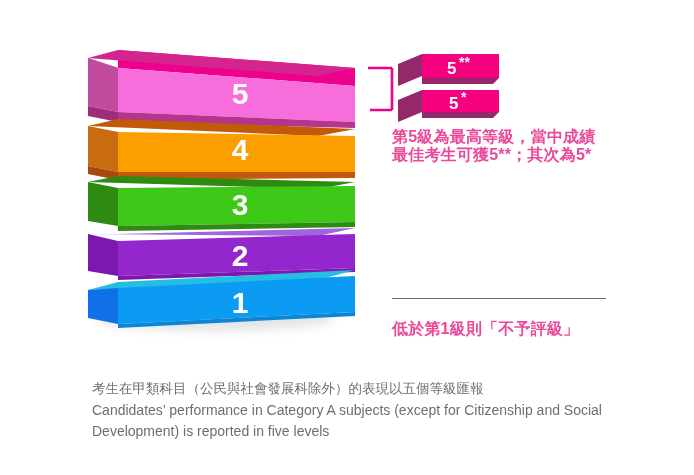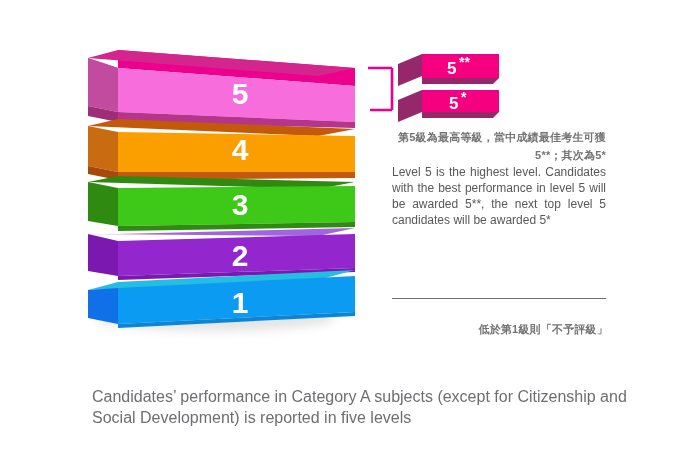--- a/index.html
+++ b/index.html
@@ -63,26 +63,25 @@
     width: 34px;
     height: 52px;
   }
 
   
   .note {
     position: absolute;
     color: #58585a;
   }
   .note .zh {
-    font-size: 11px;
+    font-size: 16px;
     line-height: 18px;
-    color: #737373;
+    color: #ec4899;
     font-weight: bold;
     letter-spacing: 0.2px;
-    text-align: right;
   }
   .note .en {
     font-size: 12px;
     line-height: 16px;
     color: #58585a;
     text-align: justify;
   }
 
   #note-top {
     left: 392px;
@@ -108,24 +107,23 @@
     left: 92px;
     top: 378px;
     width: 560px;
   }
   #caption .zh {
     font-size: 13.5px;
     line-height: 22px;
     color: #6d6e71;
   }
   #caption .en {
-    font-size: 16px;
+    font-size: 14px;
     line-height: 21px;
     color: #6d6e71;
-    margin-top: 8px;
   }
 </style>
 </head>
 <body>
 
 <div id="stack">
   <svg width="400" height="360" viewBox="0 0 400 360" xmlns="http://www.w3.org/2000/svg">
     <defs>
       <filter id="softshadow" x="-30%" y="-30%" width="170%" height="180%">
         <feGaussianBlur in="SourceGraphic" stdDeviation="5"></feGaussianBlur>
@@ -208,24 +206,24 @@
       <polygon points="27,40 104,40 104,60 27,60" fill="#f5007f"></polygon>
       <polygon points="27,60 104,60 98,66 27,66" fill="#94286b"></polygon>
       <text class="badge-num" x="54" y="57">5</text>
       <text class="badge-star" x="66" y="50">*</text>
     </g>
   </svg>
 </div>
 
 <div class="note" id="note-top">
   <div class="zh">第5級為最高等級，當中成績最佳考生可獲5**；其次為5*</div>
-  <div class="en">Level 5 is the highest level. Candidates with the best performance in level 5 will be awarded 5**, the next top level 5 candidates will be awarded 5*</div>
 </div>
 
 <div id="note-divider"></div>
 
 <div class="note" id="note-bottom">
   <div class="zh">低於第1級則「不予評級」</div>
 </div>
 
 <div id="caption">
+  <div class="zh">考生在甲類科目（公民與社會發展科除外）的表現以五個等級匯報</div>
   <div class="en">Candidates’ performance in Category A subjects (except for Citizenship and Social Development) is reported in five levels</div>
 </div>
 
 </body></html>

